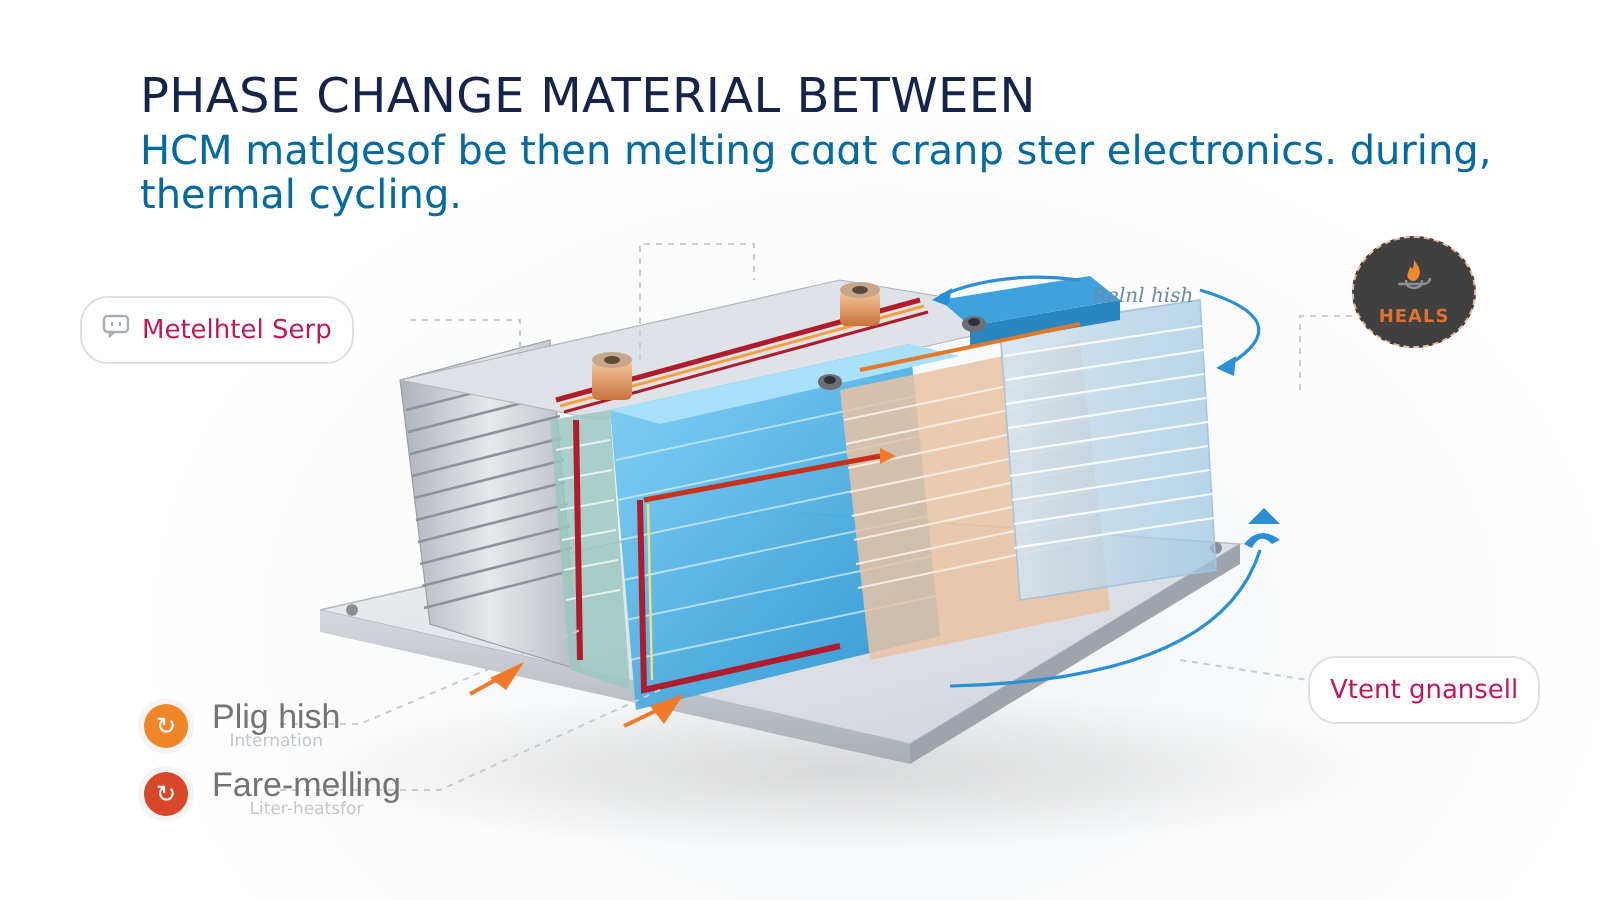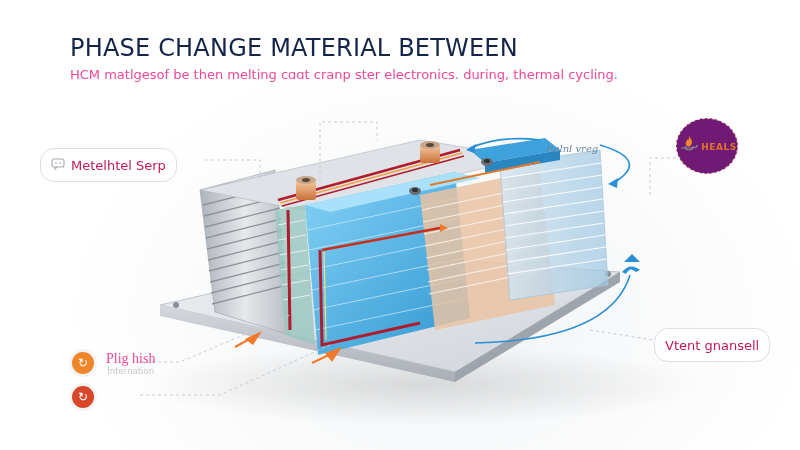--- a/index.html
+++ b/index.html
@@ -1,28 +1,28 @@
 <!DOCTYPE html>
 <html><head>
 <meta charset="utf-8">
 <style>
   * { margin:0; padding:0; box-sizing:border-box; }
   html, body { width:800px; height:450px; overflow:hidden; background:#ffffff; }
   body { position:relative; font-family:"Liberation Sans", sans-serif; }
   .bg { position:absolute; inset:0; background:radial-gradient(ellipse at 55% 70%, #f1f3f5 0%, #ffffff 60%); }
   .title { position:absolute; left:70px; top:34px; font-family:"DejaVu Sans", sans-serif; font-weight:normal; font-size:24px; color:#15244a; letter-spacing:0.2px; }
-  .subtitle { position:absolute; left:70px; top:64px; width:680px; font-family:"DejaVu Sans", sans-serif; font-size:13px; line-height:22px; color:#ec4899; }
+  .subtitle { position:absolute; left:70px; top:64px; width:680px; font-family:"DejaVu Sans", sans-serif; font-size:20px; line-height:22px; color:#0369a1; }
   .pill { position:absolute; border:1px solid #dcdfe3; border-radius:14px; color:#be185d; font-family:"DejaVu Sans", sans-serif; font-size:13px; background:#fff; display:flex; align-items:center; gap:6px; padding:16px 10px; height:24px; }
   .pill-left { left:40px; top:148px; }
   .pill-right { left:654px; top:328px;justify-content:center; }
-  .heals { position:absolute; left:676px; top:118px; width:62px; height:56px; border:1.5px dashed #e0b8a0; border-radius:50%; display:flex; align-items:center; justify-content:center; background:#701a75; }
+  .heals { position:absolute; left:676px; top:118px; width:62px; height:56px; border:1.5px dashed #e0b8a0; border-radius:50%; display:flex; flex-direction:column; align-items:center; justify-content:center; background:#404040; }
   .heals-label { font-family:"DejaVu Sans", sans-serif; font-size:9px; font-weight:bold; color:#e0722c; letter-spacing:0.5px; margin-top:1px; }
   .legend-item { position:absolute; left:72px; display:flex; align-items:flex-start; gap:12px; }
   .legend-dot { width:22px; height:22px; border-radius:50%; display:flex; align-items:center; justify-content:center; color:#fff; font-size:12px; box-shadow:0 0 0 3px #f4f4f4; }
-  .legend-title { font-family:Liberation Serif, serif; font-size:14px; color:#ec4899; line-height:14px; }
+  .legend-title { font-family:Liberation Sans, sans-serif; font-size:17px; color:#737373; line-height:14px; }
   .legend-sub { font-family:"DejaVu Sans", sans-serif; font-size:8.5px; color:#c3c7cc; line-height:11px;text-align:center; }
   .flow-label { position:absolute; left:546px; top:143px; font-family:"DejaVu Serif", serif; font-style:italic; font-size:10px; color:#6e8aa6; }
   svg.scene { position:absolute; left:0; top:0; }
 </style>
 </head>
 <body>
 
 <div class="bg"></div>
 
 <div class="title">PHASE CHANGE MATERIAL BETWEEN</div>
@@ -177,21 +177,21 @@
     <path d="M 470 148 Q 500 135 540 140"></path>
     <path d="M 600 145 Q 650 160 615 182"></path>
     <path d="M 475 343 Q 610 340 630 275"></path>
   </g>
   <polygon points="466,150 476,144 474,153" fill="#2a8fd4"></polygon>
   <polygon points="608,184 618,178 617,188" fill="#2a8fd4"></polygon>
   <path d="M 622 272 Q 630 262 640 270 L 636 272 Q 630 266 626 274 Z" fill="#2a8fd4"></path>
   <polygon points="624,262 640,262 632,254" fill="#2a8fd4"></polygon>
 </svg>
 
-<div class="flow-label">Relnl vreg</div>
+<div class="flow-label">Relnl hish</div>
 
 <div class="pill pill-left">
   <span>
     <svg width="14" height="12" viewBox="0 0 14 12">
         <rect x="1" y="1" width="12" height="8" rx="2" fill="none" stroke="#a8adb4" stroke-width="1.2"></rect>
         <path d="M4 9 L4 11 L6 9" fill="none" stroke="#a8adb4" stroke-width="1.2"></path>
         <line x1="5" y1="4" x2="5" y2="6" stroke="#a8adb4"></line>
         <line x1="9" y1="4" x2="9" y2="6" stroke="#a8adb4"></line>
       </svg>
   </span>
@@ -215,13 +215,17 @@
 
 <div class="legend-item" style="top:352px;">
   <span class="legend-dot" style="background:#f0862a;">↻</span>
   <div>
     <div class="legend-title">Plig hish</div>
     <div class="legend-sub">Internation</div>
   </div>
 </div>
 <div class="legend-item" style="top:386px;">
   <span class="legend-dot" style="background:#d9472a;">↻</span>
+  <div>
+    <div class="legend-title">Fare-melling</div>
+    <div class="legend-sub">Liter-heatsfor</div>
+  </div>
 </div>
 
 </body></html>

